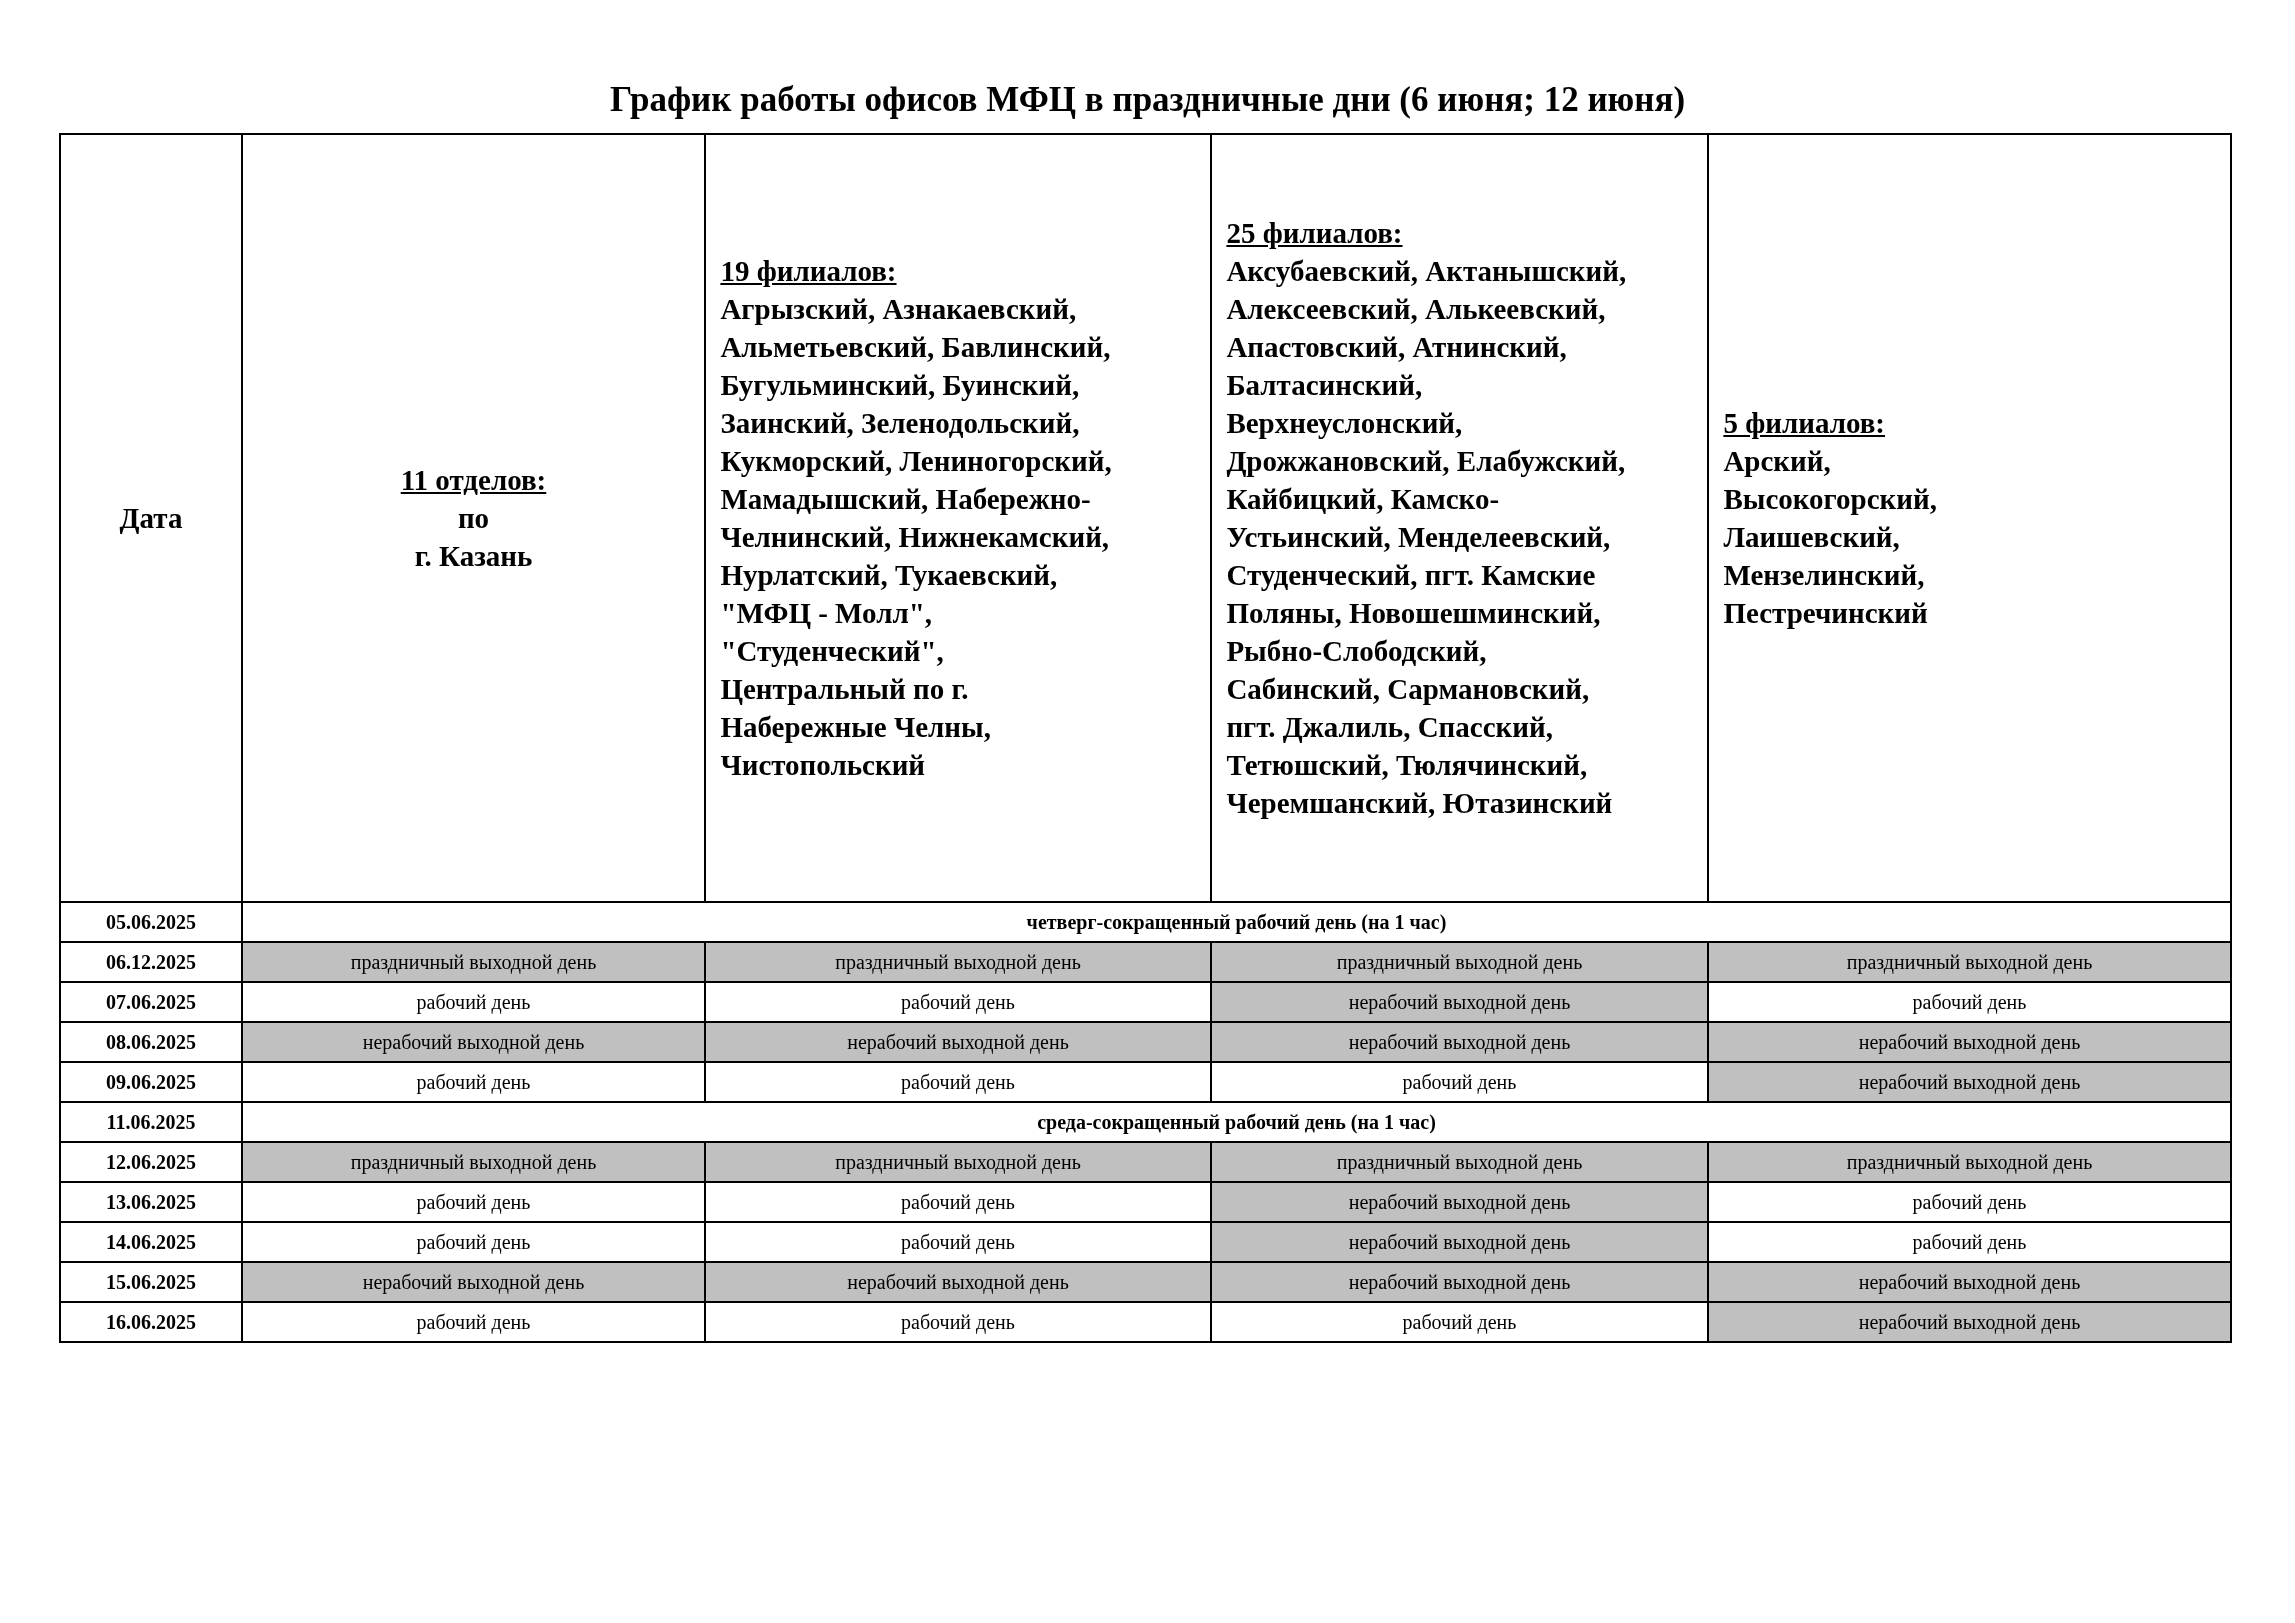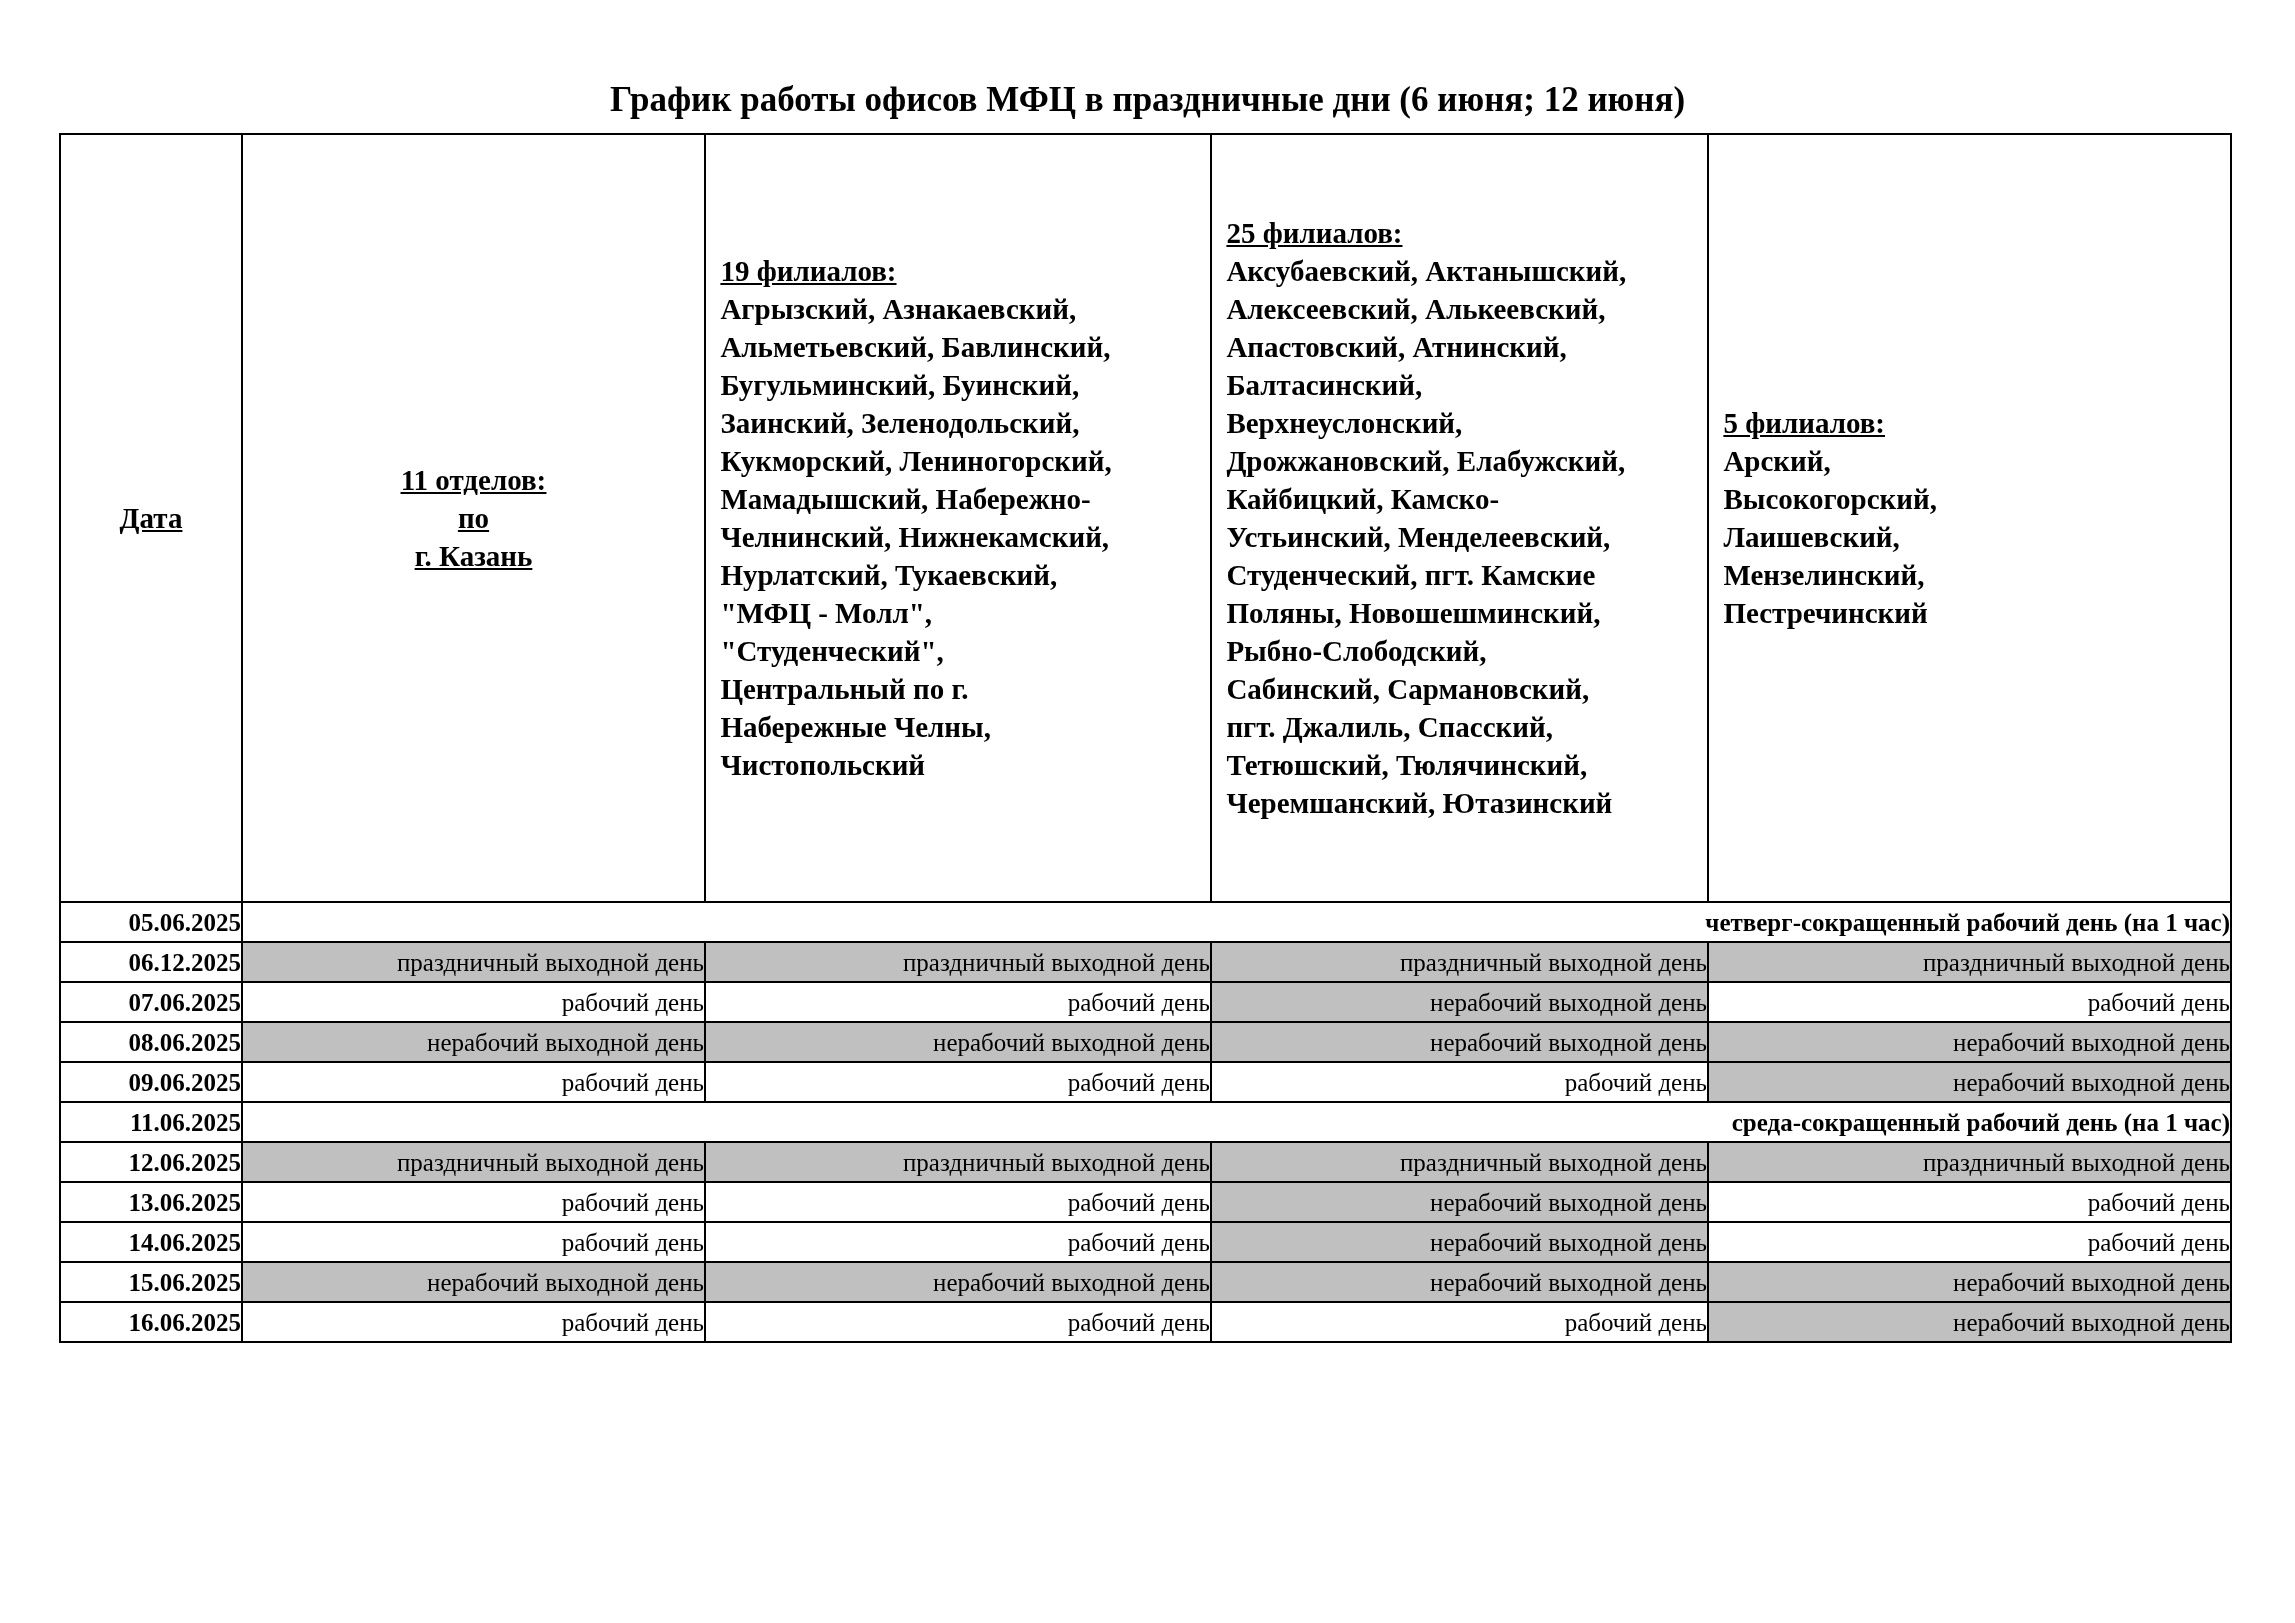--- a/index.html
+++ b/index.html
@@ -10,24 +10,24 @@
   table.sched { position:absolute; left:59px; top:133px; width:2172px;
                 border-collapse:collapse; table-layout:fixed; }
   table.sched td { border:2.6px solid #000; padding:0; vertical-align:middle; }
   col.c-date { width:182px; }
   col.c-kazan { width:463px; }
   col.c-19 { width:506px; }
   col.c-25 { width:497px; }
   col.c-5 { width:523px; }
   tr.head td { height:766px; }
   .hcell { font-weight:bold; font-size:29px; line-height:38px; }
-  .hcenter { text-align:center;text-decoration:underline; }
+  .hcenter { text-align:center; }
   .hleft { text-align:left; padding-left:14.4px !important; padding-right:6.5px !important; }
   .ul { text-decoration:underline; }
-  tr.row td { height:38px; text-align:right; font-size:25px; line-height:33px; }
+  tr.row td { height:38px; text-align:center; font-size:20px; line-height:33px; }
   td.date { font-weight:bold; }
   td.span-cell { font-weight:bold; }
   td.gray { background:#c0c0c0;margin-top:8px; }
   td.white { background:#ffffff; }
   .stack > span { display:block; }
 </style>
 </head>
 <body>
 
 <div class="title">График работы офисов МФЦ в праздничные дни (6 июня; 12 июня)</div>

